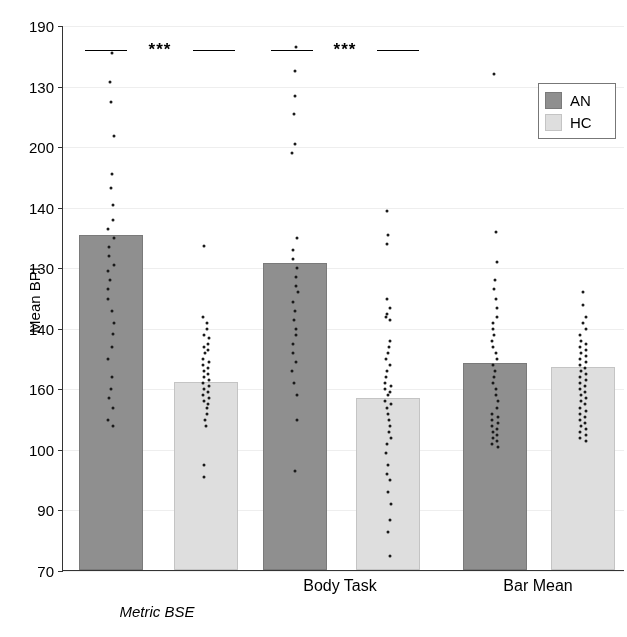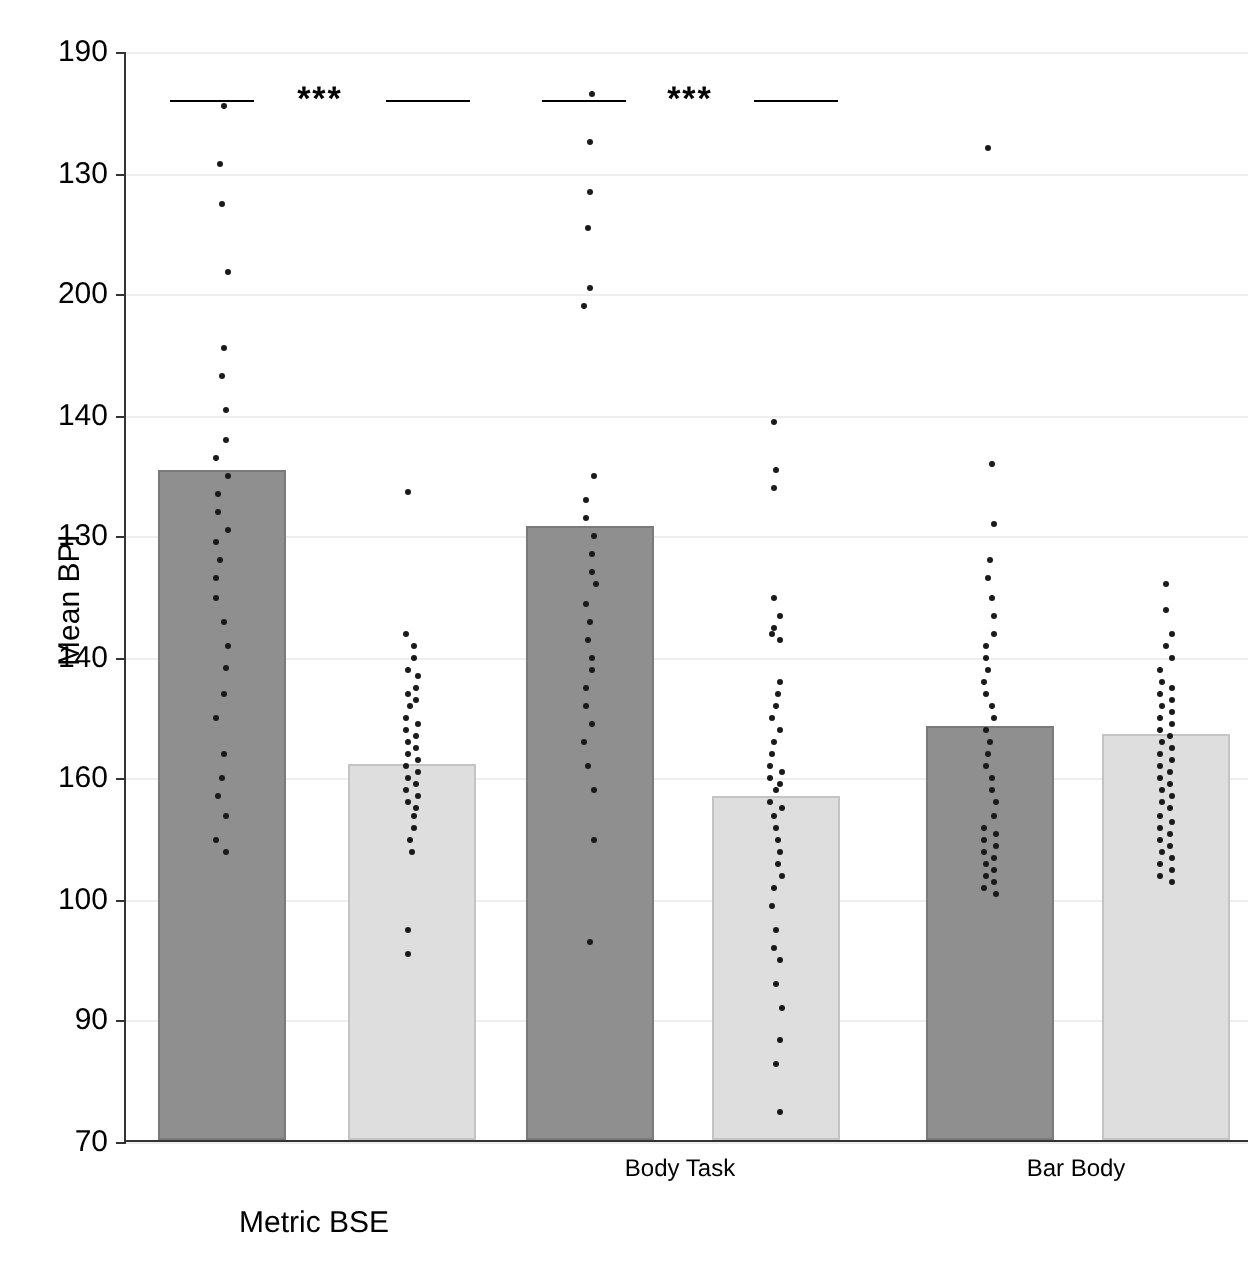--- a/index.html
+++ b/index.html
@@ -141,21 +141,21 @@
     border: 1px solid #8a8a8a;
     margin-right: 8px;
   }
   .legend-swatch.an { background: #8f8f8f; border-color: #7a7a7a; }
   .legend-swatch.hc { background: #dedede; border-color: #c4c4c4; }
   .legend-label { font-size: 15px; }
 
   
   .sub-x-label {
     position: absolute;
-    font-size: 12px;
+    font-size: 16px;
     text-align: center;
     transform: translateX(-50%);
   }
 
   
   .x-label {
     position: absolute;
     font-size: 15px;
     text-align: center;
     transform: translateX(-50%);
@@ -400,27 +400,37 @@
         <div class="sig-line-right" style="right: 0px; width: 42px;"></div>
         <div class="sig-stars">***</div>
       </div>
       <div class="sig-group" style="left: 208px; width: 148px; top: 14.2222px;">
         <div class="sig-line-left" style="left: 0px; width: 42px;"></div>
         <div class="sig-line-right" style="right: 0px; width: 42px;"></div>
         <div class="sig-stars">***</div>
       </div>
     </div>
 
+  <div id="legend">
+    <div class="legend-row">
+      <span class="legend-swatch an"></span>
+      <span class="legend-label">AN</span>
+    </div>
+    <div class="legend-row">
+      <span class="legend-swatch hc"></span>
+      <span class="legend-label">HC</span>
+    </div>
+  </div>
 
 <div class="ytick-label" style="top: 571px; right: 573px; position: absolute;">70</div>
     <div class="ytick-label" style="top: 510.444px; right: 573px; position: absolute;">90</div>
     <div class="ytick-label" style="top: 449.889px; right: 573px; position: absolute;">100</div>
     <div class="ytick-label" style="top: 389.333px; right: 573px; position: absolute;">160</div>
     <div class="ytick-label" style="top: 328.778px; right: 573px; position: absolute;">140</div>
     <div class="ytick-label" style="top: 268.222px; right: 573px; position: absolute;">130</div>
     <div class="ytick-label" style="top: 207.667px; right: 573px; position: absolute;">140</div>
     <div class="ytick-label" style="top: 147.111px; right: 573px; position: absolute;">200</div>
     <div class="ytick-label" style="top: 86.5556px; right: 573px; position: absolute;">130</div>
     <div class="ytick-label" style="top: 26px; right: 573px; position: absolute;">190</div>
     <div class="sub-x-label" style="left: 340px; top: 577px;">Body Task</div>
-    <div class="sub-x-label" style="left: 538px; top: 577px;">Bar Body</div>
-    <div class="x-label" style="left: 157px; top: 603px;">Metric BSE</div>
+    <div class="sub-x-label" style="left: 538px; top: 577px;">Bar Mean</div>
+    <div class="x-label" style="left: 157px; top: 603px; font-style: italic;">Metric BSE</div>
   </div>
 
 </body></html>

